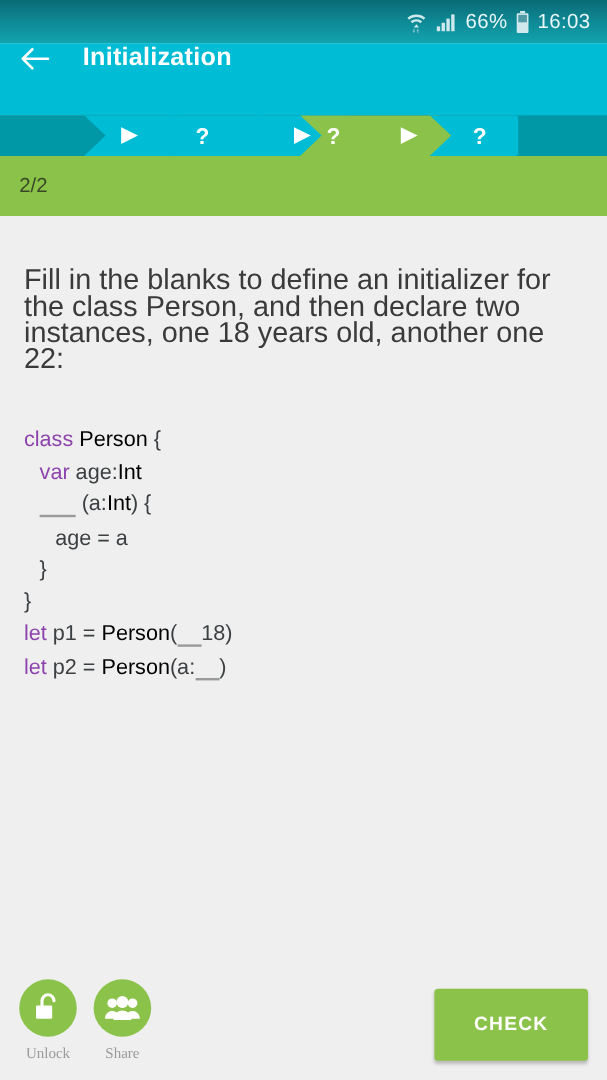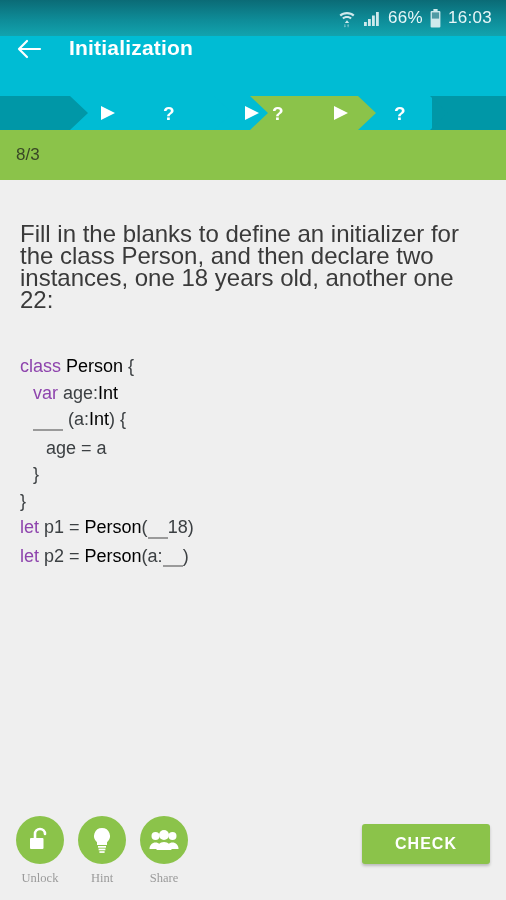--- a/index.html
+++ b/index.html
@@ -80,21 +80,21 @@
     padding:12px 14px 0 14px;
   }
   .actions{ display:flex; gap:10px; }
   .action{ width:52px; display:flex; flex-direction:column; align-items:center; cursor:pointer;font-family:Liberation Serif, serif; }
   .action-circle{
     width:48px; height:48px; border-radius:50%;
     background:#8bc34a; display:flex; align-items:center; justify-content:center;
   }
   .action-label{ margin-top:7px; font-size:12.5px; color:#9a9a9a; }
   .check-btn{
-    width:128px; height:40px; margin-top:8px; margin-right:2px;
+    width:128px; height:60px; margin-top:8px; margin-right:2px;
     background:#8bc34a; border:none; border-radius:3px;
     color:#ffffff; font-size:16px; font-weight:bold; letter-spacing:1px;
     box-shadow:0 2px 3px rgba(0,0,0,.22); cursor:pointer;
   }
 </style>
 </head>
 <body>
 
 <div class="statusbar">
   <span class="sb-icon">
@@ -165,21 +165,21 @@
     <g>
       <path d="M430 0 H508 L526 17 L508 34 H430 L448 17 Z" fill="#00bcd4"></path>
       <text x="394" y="24" font-family="Liberation Sans, sans-serif" font-size="19" font-weight="bold" fill="#ffffff">?</text>
     </g>
     <rect x="432" y="0" width="74" height="34" fill="#0097a7"></rect>
     <path d="M430 0 H432 V34 H430 L448 17 Z" fill="#0097a7"></path>
   </svg>
 </div>
 
 <div class="metabar">
-  <span class="meta-left">8/3</span>
+  <span class="meta-left">2/2</span>
 </div>
 
 <div class="content">
 
   <div class="question">Fill in the blanks to define an initializer for the class Person, and then declare two instances, one 18 years old, another one 22:</div>
 
   <div class="code" id="code-block"><div style="padding-left: 0px;"><span class="kw">class </span><span class="ty">Person</span><span> {</span></div><div style="padding-left: 13px;"><span class="kw">var </span><span>age:</span><span class="ty">Int</span></div><div style="padding-left: 13px;"><span class="blank">___</span><span> (a:</span><span class="ty">Int</span><span>) {</span></div><div style="padding-left: 26px;"><span>age = a</span></div><div style="padding-left: 13px;"><span>}</span></div><div style="padding-left: 0px;"><span>}</span></div><div style="padding-left: 0px;"><span class="kw">let </span><span>p1 = </span><span class="ty">Person</span><span>(</span><span class="blank">__</span><span>18)</span></div><div style="padding-left: 0px;"><span class="kw">let </span><span>p2 = </span><span class="ty">Person</span><span>(a:</span><span class="blank">__</span><span>)</span></div></div>
 
   <div class="bottombar">
 
@@ -188,31 +188,20 @@
       <div class="action">
         <span class="action-circle">
           <svg width="26" height="28" viewBox="0 0 26 28">
             <path d="M8 12V8a5 5 0 0 1 10 0" stroke="#ffffff" stroke-width="2.6" fill="none" stroke-linecap="round"></path>
             <rect x="3" y="12" width="13.5" height="11" rx="1" fill="#ffffff"></rect>
           </svg>
         </span>
         <span class="action-label">Unlock</span>
       </div>
 
-      <div class="action">
-        <span class="action-circle">
-          <svg width="26" height="28" viewBox="0 0 26 28">
-            <path d="M13 2a8 8 0 0 0-5 14.2V19h10v-2.8A8 8 0 0 0 13 2z" fill="#ffffff"></path>
-            <rect x="9" y="20" width="8" height="1.7" fill="#ffffff"></rect>
-            <rect x="9.6" y="22.6" width="6.8" height="1.7" fill="#ffffff"></rect>
-            <rect x="10.4" y="25.2" width="5.2" height="1.7" fill="#ffffff"></rect>
-          </svg>
-        </span>
-        <span class="action-label">Hint</span>
-      </div>
 
       <div class="action">
         <span class="action-circle">
           <svg width="30" height="24" viewBox="0 0 30 24">
             <circle cx="6.5" cy="8" r="4" fill="#ffffff"></circle>
             <path d="M0.5 21c0-4 2.8-6.5 6-6.5s6 2.5 6 6.5z" fill="#ffffff"></path>
             <circle cx="23.5" cy="8" r="4" fill="#ffffff"></circle>
             <path d="M17.5 21c0-4 2.8-6.5 6-6.5s6 2.5 6 6.5z" fill="#ffffff"></path>
             <circle cx="15" cy="7" r="5" fill="#ffffff"></circle>
             <path d="M7.5 22c0-4.8 3.4-8 7.5-8s7.5 3.2 7.5 8z" fill="#ffffff"></path>

